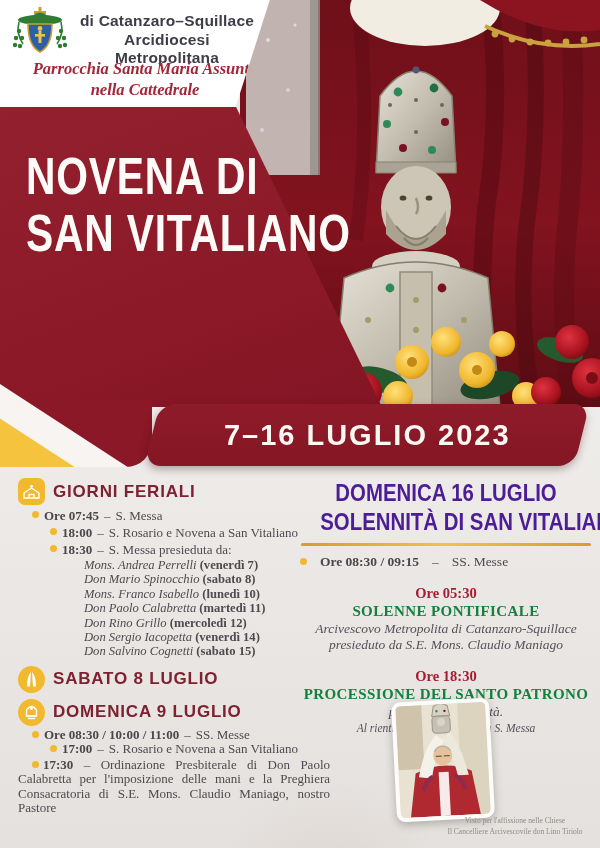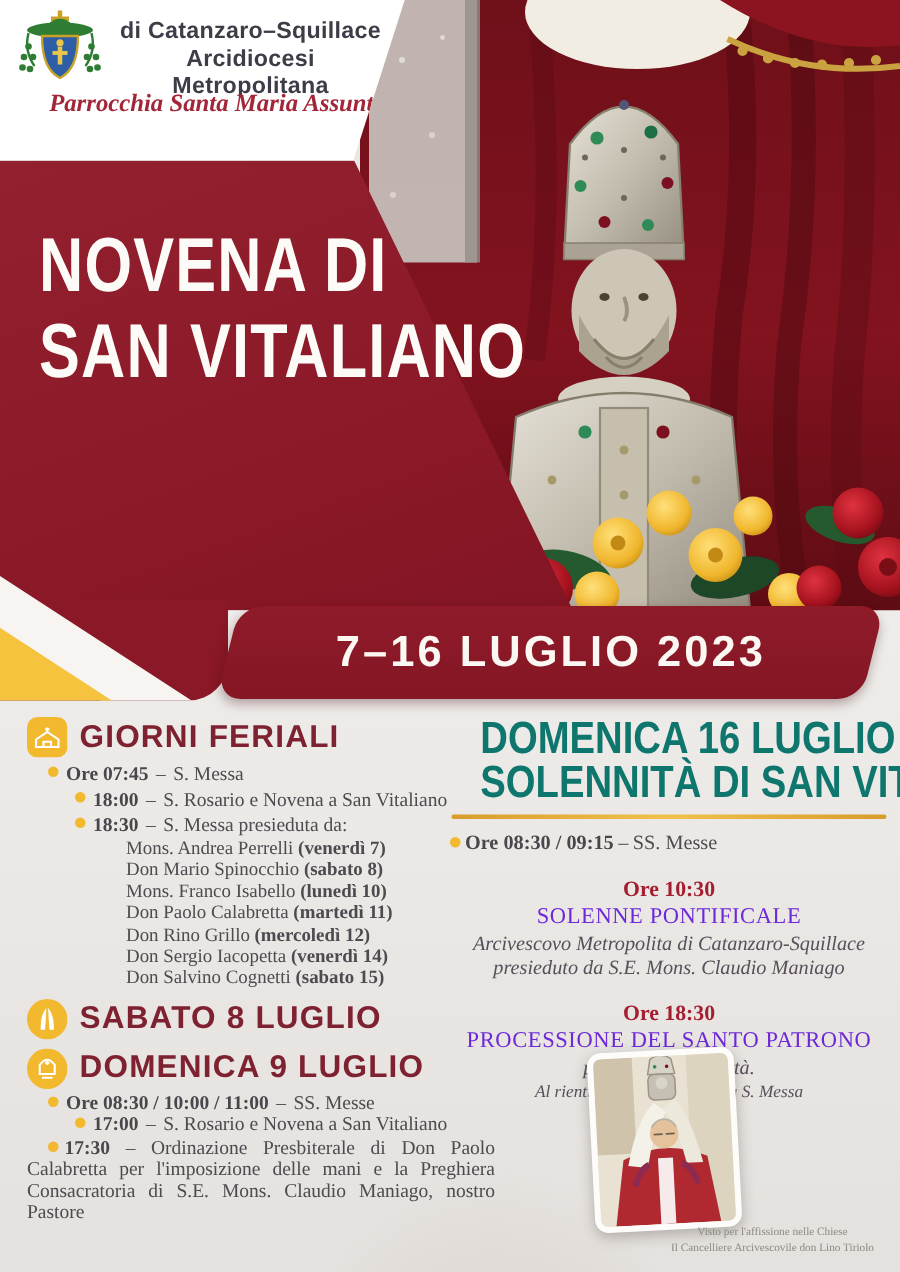--- a/index.html
+++ b/index.html
@@ -63,48 +63,48 @@
   .org{position:absolute;left:72px;top:12px;width:190px;text-align:center;
     font-family:"Liberation Sans",sans-serif;font-weight:bold;color:#3d3c47;
     font-size:15.5px;line-height:18.5px;letter-spacing:.2px;}
   .parish{position:absolute;left:20px;top:58px;width:250px;text-align:center;
     font-style:italic;font-weight:bold;color:#a32638;font-size:16.5px;line-height:21px;}
   
   .left-col{position:absolute;left:18px;top:478px;width:312px;z-index:2;font-size:13px;}
   .sec-head{display:flex;align-items:center;gap:8px;margin:0 0 2px 0;}
   .sec-icon{width:27px;height:27px;flex:0 0 27px;}
   .sec-title{font-family:"Liberation Sans",sans-serif;font-weight:bold;color:#7e2130;
-    font-size:21px;letter-spacing:.8px;}
+    font-size:17px;letter-spacing:.8px;}
   .row{display:flex;align-items:flex-end;gap:5px;line-height:17px;}
   .row.lvl1{margin-left:14px;}
   .row.lvl2{margin-left:32px;}
   .row.tight{line-height:14.5px;}
   .dot{width:7px;height:7px;border-radius:50%;background:#f2b92f;flex:0 0 7px;
     align-self:center;margin-top:-2px;}
   b.time{font-weight:bold;color:#4a464c;white-space:nowrap;}
   .cel{margin-left:66px;line-height:14.4px;font-size:12.6px;}
-  .cel .nm{}
+  .cel .nm{font-style:italic;}
   .cel .dy{font-weight:bold;}
   .para{margin:1px 0 0 0;text-align:justify;line-height:14.5px;}
   .para .dot-inline{display:inline-block;width:7px;height:7px;border-radius:50%;
     background:#f2b92f;margin:0 4px 1px 14px;}
   .gap-s{height:7px;} .gap-xs{height:4px;}
   
   .right-col{position:absolute;left:298px;top:478px;width:296px;z-index:2;
     text-align:center;font-size:13.5px;}
-  .sol-title{font-family:"Liberation Sans",sans-serif;font-weight:bold;color:#0f766e;
-    font-size:30px;line-height:29px;}
+  .sol-title{font-family:"Liberation Sans",sans-serif;font-weight:bold;color:#4c1d95;
+    font-size:24px;line-height:29px;}
   .sol-title .line{display:block;transform:scaleX(.85);transform-origin:center;white-space:nowrap;}
   .gold-rule{height:3px;width:290px;margin:7px auto 8px auto;
     background:linear-gradient(90deg,#d99c2b,#f0c14b 50%,#d99c2b);border-radius:2px;}
-  .masses-row{display:flex;align-items:baseline;gap:3px;justify-content:flex-start;
+  .masses-row{display:flex;align-items:baseline;gap:13px;justify-content:flex-start;
     margin-left:2px;line-height:16px;}
   .event{margin-top:15px;}
   .event .etime{font-weight:bold;color:#a41d31;font-size:14.5px;line-height:17px;}
-  .event .ename{font-weight:normal;color:#6d28d9;font-size:15px;letter-spacing:.4px;line-height:19px;}
+  .event .ename{font-weight:bold;color:#15803d;font-size:15px;letter-spacing:.4px;line-height:19px;}
   .event .edet{font-style:italic;color:#56505a;font-size:13.5px;line-height:16px;}
   .event .edet.small{font-size:11.5px;}
   
   .bishop-photo{position:absolute;left:394px;top:700px;width:90px;height:112px;z-index:3;
     border:4px solid #fdfcfa;border-radius:9px;transform:rotate(-3deg);
     box-shadow:0 3px 9px rgba(80,70,60,.35);overflow:hidden;background:#e9e2d2;}
   .bishop-photo svg{display:block;width:100%;height:100%;}
   
   .caption{position:absolute;left:430px;top:815px;width:170px;z-index:3;text-align:center;
     font-size:7.5px;line-height:11px;color:#8d8a86;}
@@ -270,20 +270,21 @@
       <rect x="26.5" y="26" width="3" height="12" fill="#e9c54a"></rect>
       <rect x="23" y="29" width="10" height="2.6" fill="#e9c54a"></rect>
       <circle cx="28" cy="23.5" r="2.4" fill="#e9c54a"></circle>
     </svg>
     <div class="org">
       <div>di Catanzaro–Squillace</div>
       <div>Arcidiocesi Metropolitana</div>
     </div>
     <div class="parish">
       <div>Parrocchia Santa Maria Assunta</div>
+      <div>nella Cattedrale</div>
     </div>
   </div>
 
   <div class="left-col">
 
     <div class="sec-head">
       <svg class="sec-icon" viewBox="0 0 27 27">
         <rect width="27" height="27" rx="7" fill="#f2b92f"></rect>
         <g stroke="#fff" stroke-width="1.4" fill="none">
           <path d="M6,20 v-5 l7.5,-5 7.5,5 v5 Z"></path>
@@ -369,21 +370,21 @@
     </div>
     <div class="gold-rule"></div>
     <div class="masses-row">
       <span class="dot"></span>
       <b class="time">Ore 08:30 / 09:15</b>
       <span>–</span>
       <span>SS. Messe</span>
     </div>
 
     <div class="event">
-      <div class="etime">Ore 10:30</div>
+      <div class="etime">Ore 05:30</div>
       <div class="ename">SOLENNE PONTIFICALE</div>
       <div class="edet">Arcivescovo Metropolita di Catanzaro-Squillace</div>
       <div class="edet">presieduto da S.E. Mons. Claudio Maniago</div>
     </div>
 
     <div class="event">
       <div class="etime">Ore 18:30</div>
       <div class="ename">PROCESSIONE DEL SANTO PATRONO</div>
       <div class="edet">per le vie della Città.</div>
       <div class="edet small">Al rientro, celebrazione della S. Messa</div>

